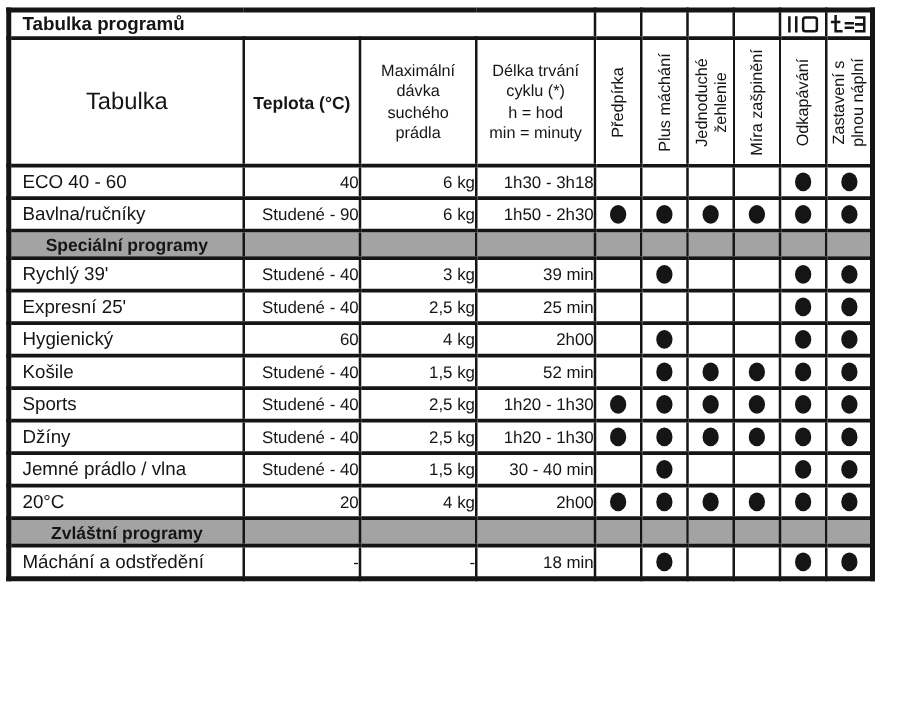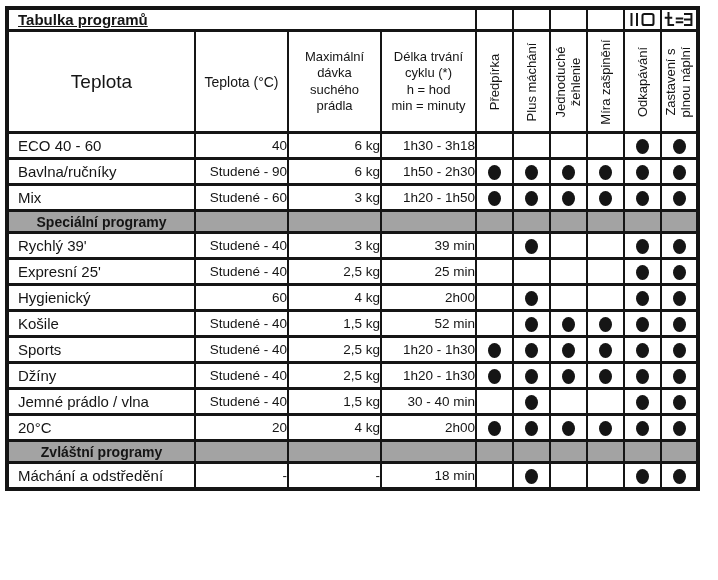--- a/index.html
+++ b/index.html
@@ -16,30 +16,30 @@
   col.c-temp{width:93px;}
   col.c-load{width:93px;}
   col.c-dur{width:95px;}
   col.c-opt{width:37px;}
   td,th{
     border:2px solid #151515;
     border-top-width:3px;border-bottom-width:3px;
     padding:0;overflow:hidden;background:#fff;
     font-weight:normal;vertical-align:middle;
   }
-  tr.title-row{height:22px;text-decoration:underline;}
+  tr.title-row{height:22px;}
   tr.header-row{height:102px;}
   tr.program-row{height:26px;}
   tr.section-row{height:22px;}
 
   .title-cell{
     font-weight:bold;font-size:15px;text-align:left;padding:1px 0 1px 9px;
   }
   .h-programs{font-size:19px;text-align:center;}
-  .h-temp{font-size:14px;text-align:center;}
+  .h-temp{font-size:14px;text-align:center;font-weight:bold;}
   .h-multiline{
     font-size:13px;text-align:center;white-space:pre-line;line-height:1.25;
   }
   .vcell{position:relative;}
   .vwrap{position:relative;width:100%;height:100%;min-height:96px;}
   .vtext{
     position:absolute;left:50%;top:50%;
     transform:translate(-50%,-50%) rotate(-90deg);
     white-space:pre-line;text-align:center;
     font-size:13px;line-height:1.12;width:100px;
@@ -95,21 +95,21 @@
           <svg width="33" height="17" viewBox="0 0 36 18" aria-hidden="true">
             <g stroke="#151515" stroke-width="2.2" fill="none" stroke-linecap="square">
               <path d="M6 2 V15 M6 15 H11 M3 7 H9"></path>
               <path d="M15 8 H21 M15 12 H21"></path>
               <path d="M31 3 V15 M24 3 H31 M24 9 H31 M24 15 H31"></path>
             </g>
           </svg>
         </td>
       </tr>
       <tr class="header-row">
-        <th class="h-programs">Teplota</th>
+        <th class="h-programs">Tabulka</th>
         <th class="h-temp">Teplota (°C)</th>
         <th class="h-multiline">Maximální
 dávka
 suchého
 prádla</th>
         <th class="h-multiline">Délka trvání
 cyklu (*)
 h = hod
 min = minuty</th>
         <th class="vcell">
@@ -164,32 +164,20 @@
           <td class="val-cell">Studené - 90</td>
           <td class="val-cell">6 kg</td>
           <td class="val-cell">1h50 - 2h30</td>
           <td class="opt-cell"><span class="dot"></span></td>
           <td class="opt-cell"><span class="dot"></span></td>
           <td class="opt-cell"><span class="dot"></span></td>
           <td class="opt-cell"><span class="dot"></span></td>
           <td class="opt-cell"><span class="dot"></span></td>
           <td class="opt-cell"><span class="dot"></span></td>
         </tr>
-        <tr class="program-row">
-          <td class="name-cell">Mix</td>
-          <td class="val-cell">Studené - 60</td>
-          <td class="val-cell">3 kg</td>
-          <td class="val-cell">1h20 - 1h50</td>
-          <td class="opt-cell"><span class="dot"></span></td>
-          <td class="opt-cell"><span class="dot"></span></td>
-          <td class="opt-cell"><span class="dot"></span></td>
-          <td class="opt-cell"><span class="dot"></span></td>
-          <td class="opt-cell"><span class="dot"></span></td>
-          <td class="opt-cell"><span class="dot"></span></td>
-        </tr>
         <tr class="section-row">
           <td class="section-label">Speciální programy</td>
           <td></td>
           <td></td>
           <td></td>
           <td></td>
           <td></td>
           <td></td>
           <td></td>
           <td></td>

